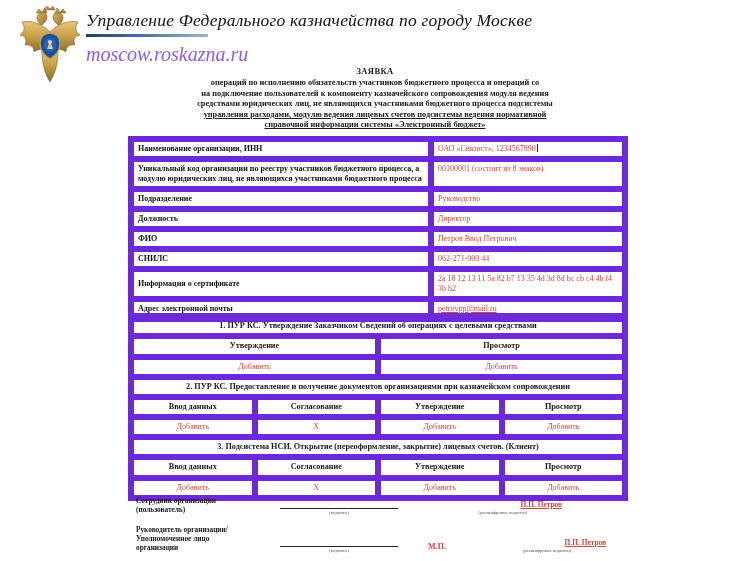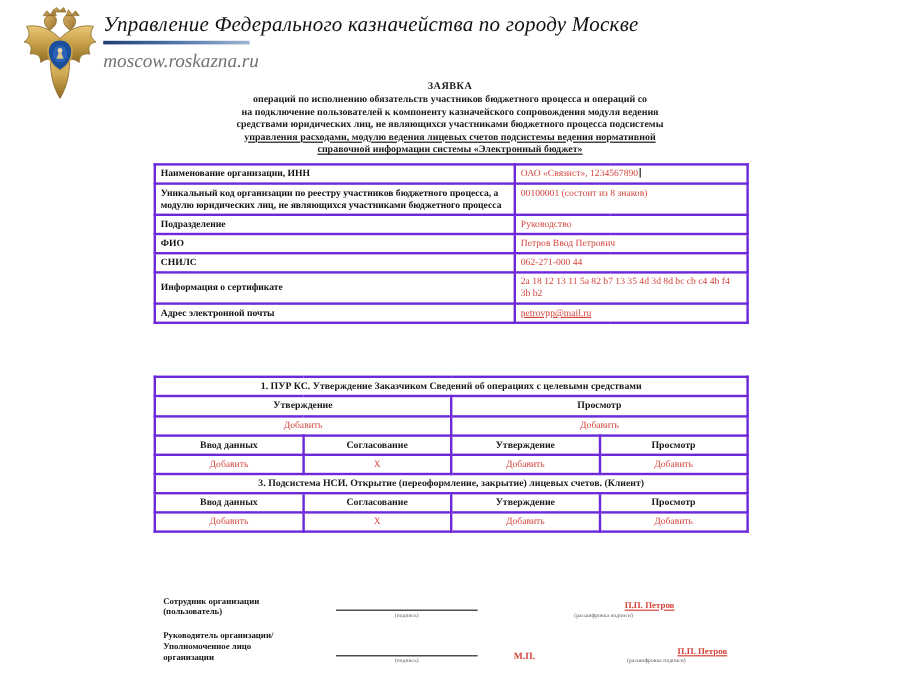--- a/index.html
+++ b/index.html
@@ -48,22 +48,22 @@
   .lh-rule {
     margin-top: 3px;
     width: 122px;
     height: 3px;
     background: linear-gradient(to right, #1f3f73 0%, #4a6fa5 45%, #9fb4d2 100%);
   }
   .lh-site {
     margin-top: 6px;
     font-family: "Liberation Serif", "DejaVu Serif", serif;
     font-style: italic;
-    font-size: 16px;
-    color: #737373;
+    font-size: 20px;
+    color: #8b5cf6;
   }
 
   
   .doc-title-block {
     position: absolute;
     left: 128px;
     top: 66px;
     width: 494px;
     text-align: center;
   }
@@ -82,21 +82,21 @@
   .doc-subtitle .u { text-decoration: underline; }
 
   
   .sheet-table {
     position: absolute;
     border-collapse: collapse;
     table-layout: fixed;
     font-size: 8px;
   }
   .sheet-table td {
-    border: 2px solid #6d28d9;
+    border: 6px solid #6d28d9;
     padding: 2px 4px;
     vertical-align: middle;
     line-height: 1.25;
   }
   .lbl { font-weight: bold; color: #121212; }
   .val { color: #d4453c; }
   .ctr { text-align: center; }
   .val-link { color: #d4453c; text-decoration: underline; }
   .caret {
     display: inline-block;
@@ -260,20 +260,24 @@
     </tr>
     <tr>
       <td class="lbl">Уникальный код организации по реестру участников бюджетного процесса, а модулю юридических лиц, не являющихся участниками бюджетного процесса</td>
       <td class="val" colspan="3" style="vertical-align:top">00100001 (состоит из 8 знаков)</td>
     </tr>
     <tr>
       <td class="lbl">Подразделение</td>
       <td class="val" colspan="3">Руководство</td>
     </tr>
     <tr>
+      <td class="lbl">Должность</td>
+      <td class="val" colspan="3">Директор</td>
+    </tr>
+    <tr>
       <td class="lbl">ФИО</td>
       <td class="val" colspan="3">Петров Ввод Петрович</td>
     </tr>
     <tr>
       <td class="lbl">СНИЛС</td>
       <td class="val" colspan="3">062-271-000 44</td>
     </tr>
     <tr>
       <td class="lbl">Информация о сертификате</td>
       <td class="val" colspan="3">2a 18 12 13 11 5a 82 b7 13 35 4d 3d 8d bc cb c4 4b f4 3b b2</td>
@@ -300,20 +304,23 @@
     <tr>
       <td class="colhead" colspan="2">Утверждение</td>
       <td class="colhead" colspan="2">Просмотр</td>
     </tr>
     <tr>
       <td class="val ctr" colspan="2">Добавить</td>
       <td class="val ctr" colspan="2">Добавить</td>
     </tr>
 
     <tr>
+      <td class="sec-head" colspan="4">2. ПУР КС. Предоставление и получение документов организациями при казначейском сопровождении</td>
+    </tr>
+    <tr>
       <td class="colhead">Ввод данных</td>
       <td class="colhead">Согласование</td>
       <td class="colhead">Утверждение</td>
       <td class="colhead">Просмотр</td>
     </tr>
     <tr>
       <td class="val ctr">Добавить</td>
       <td class="val ctr">X</td>
       <td class="val ctr">Добавить</td>
       <td class="val ctr">Добавить</td>

